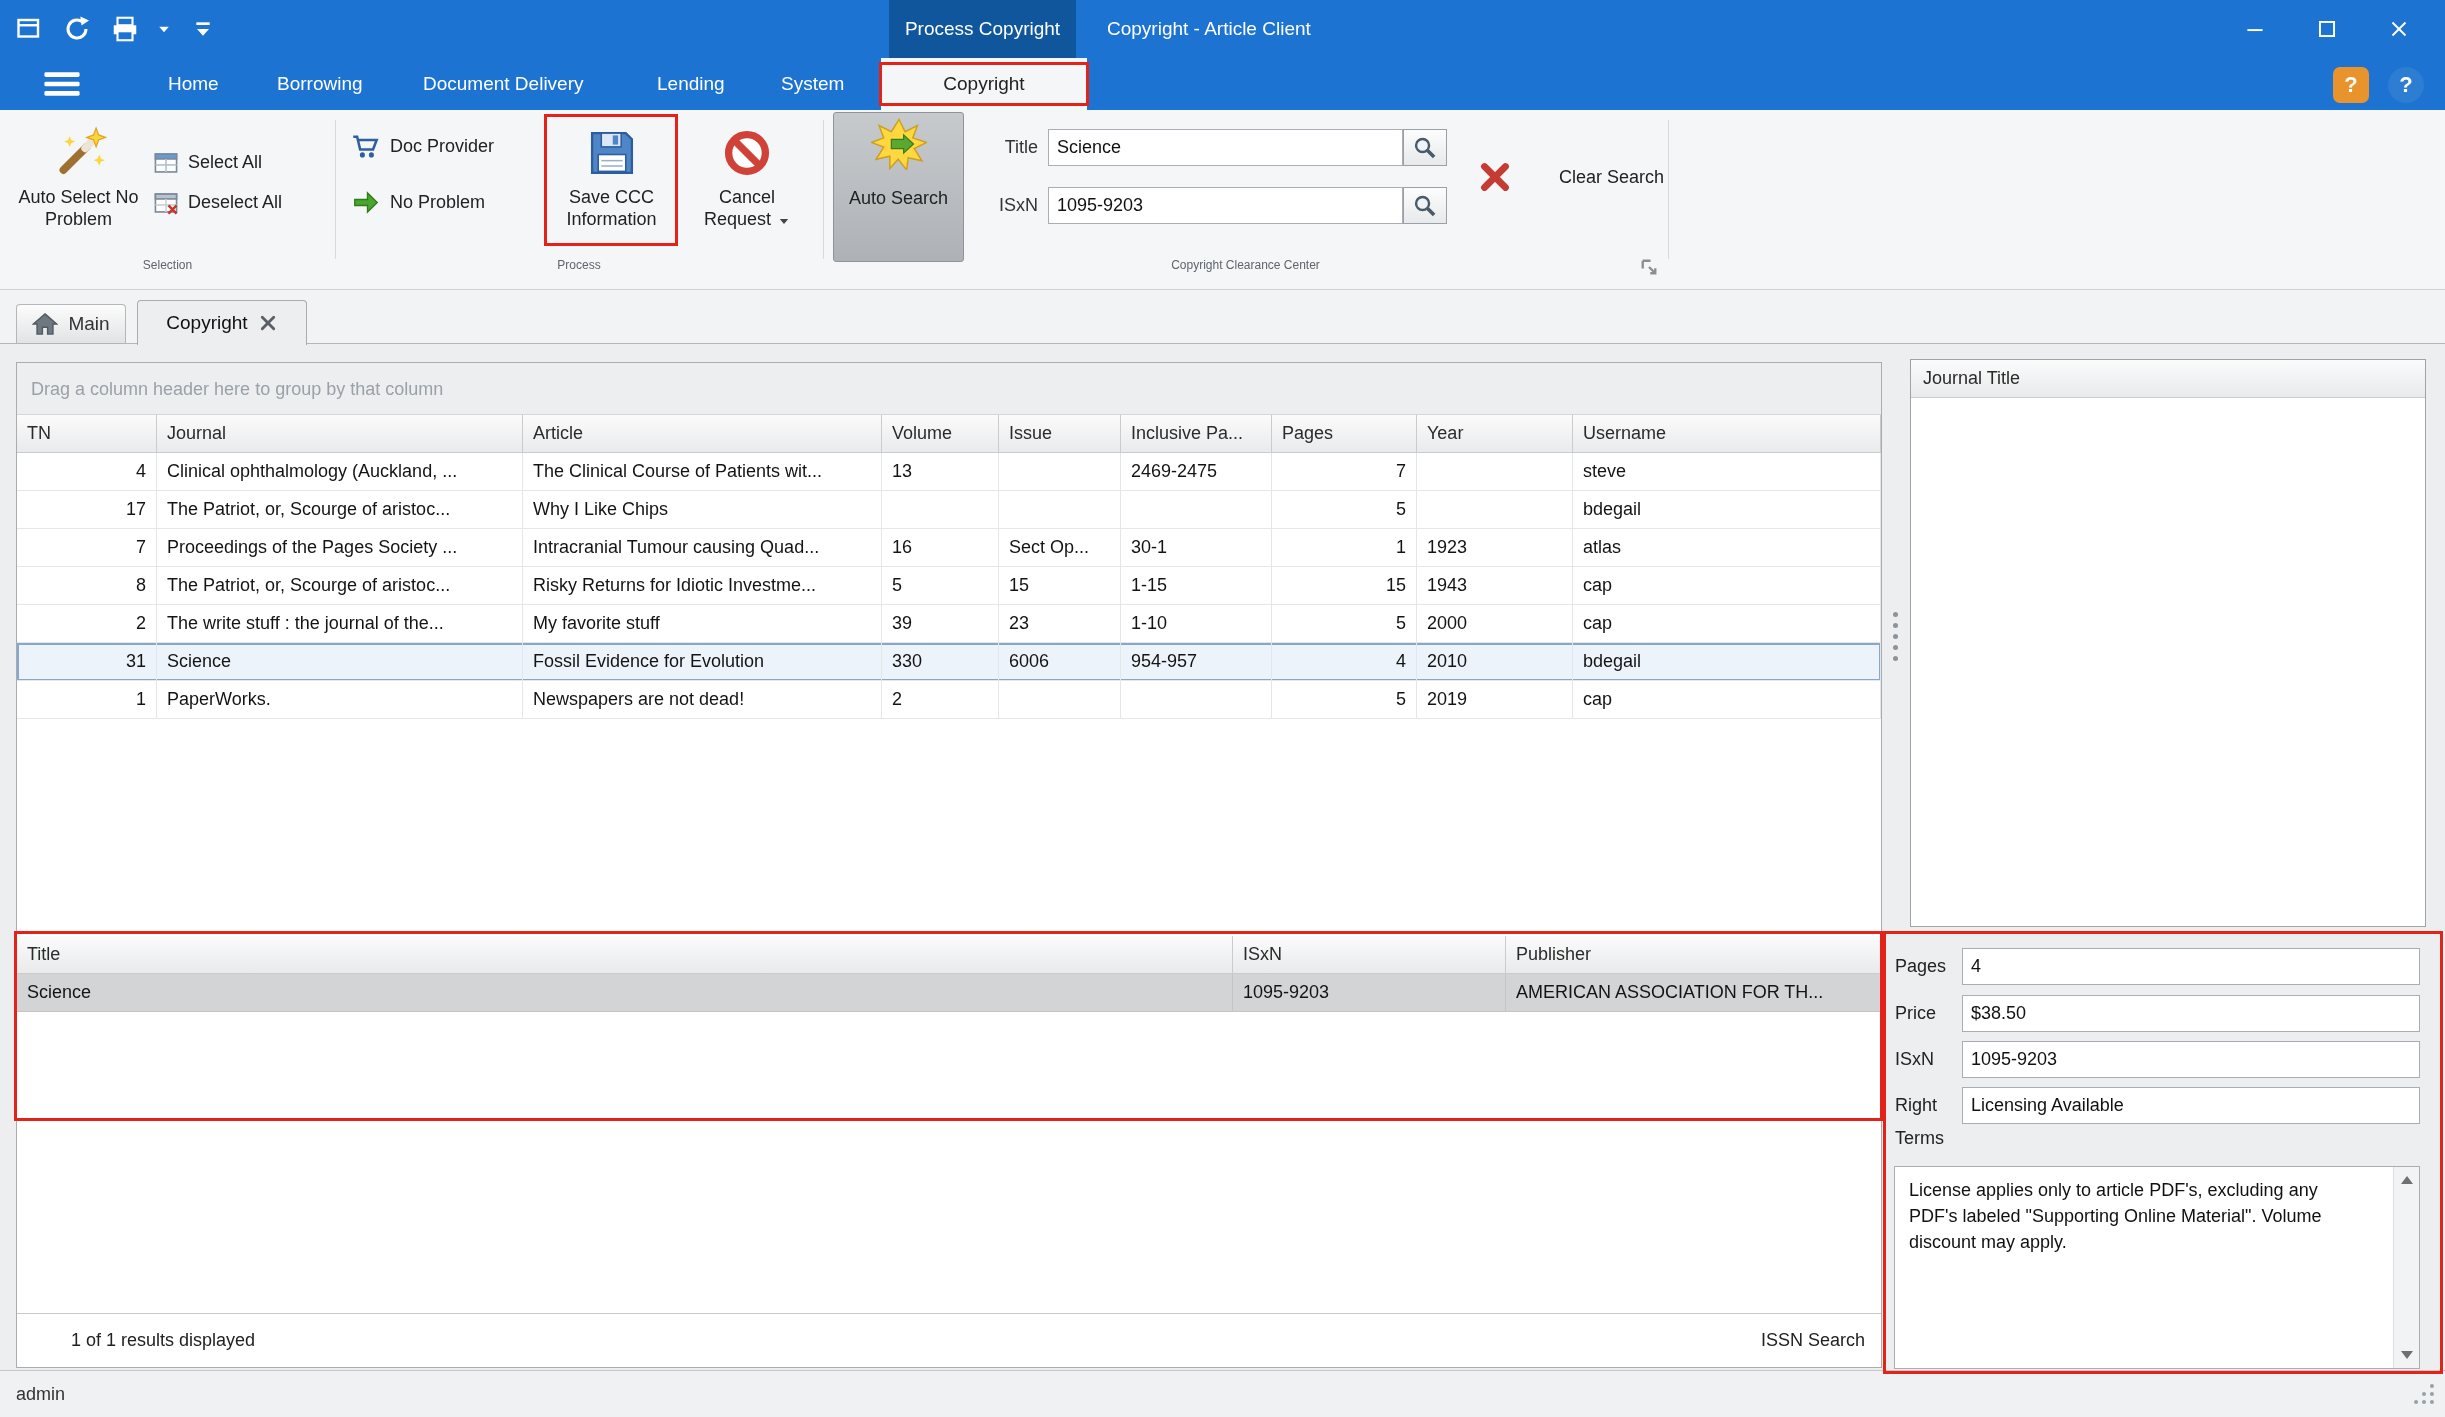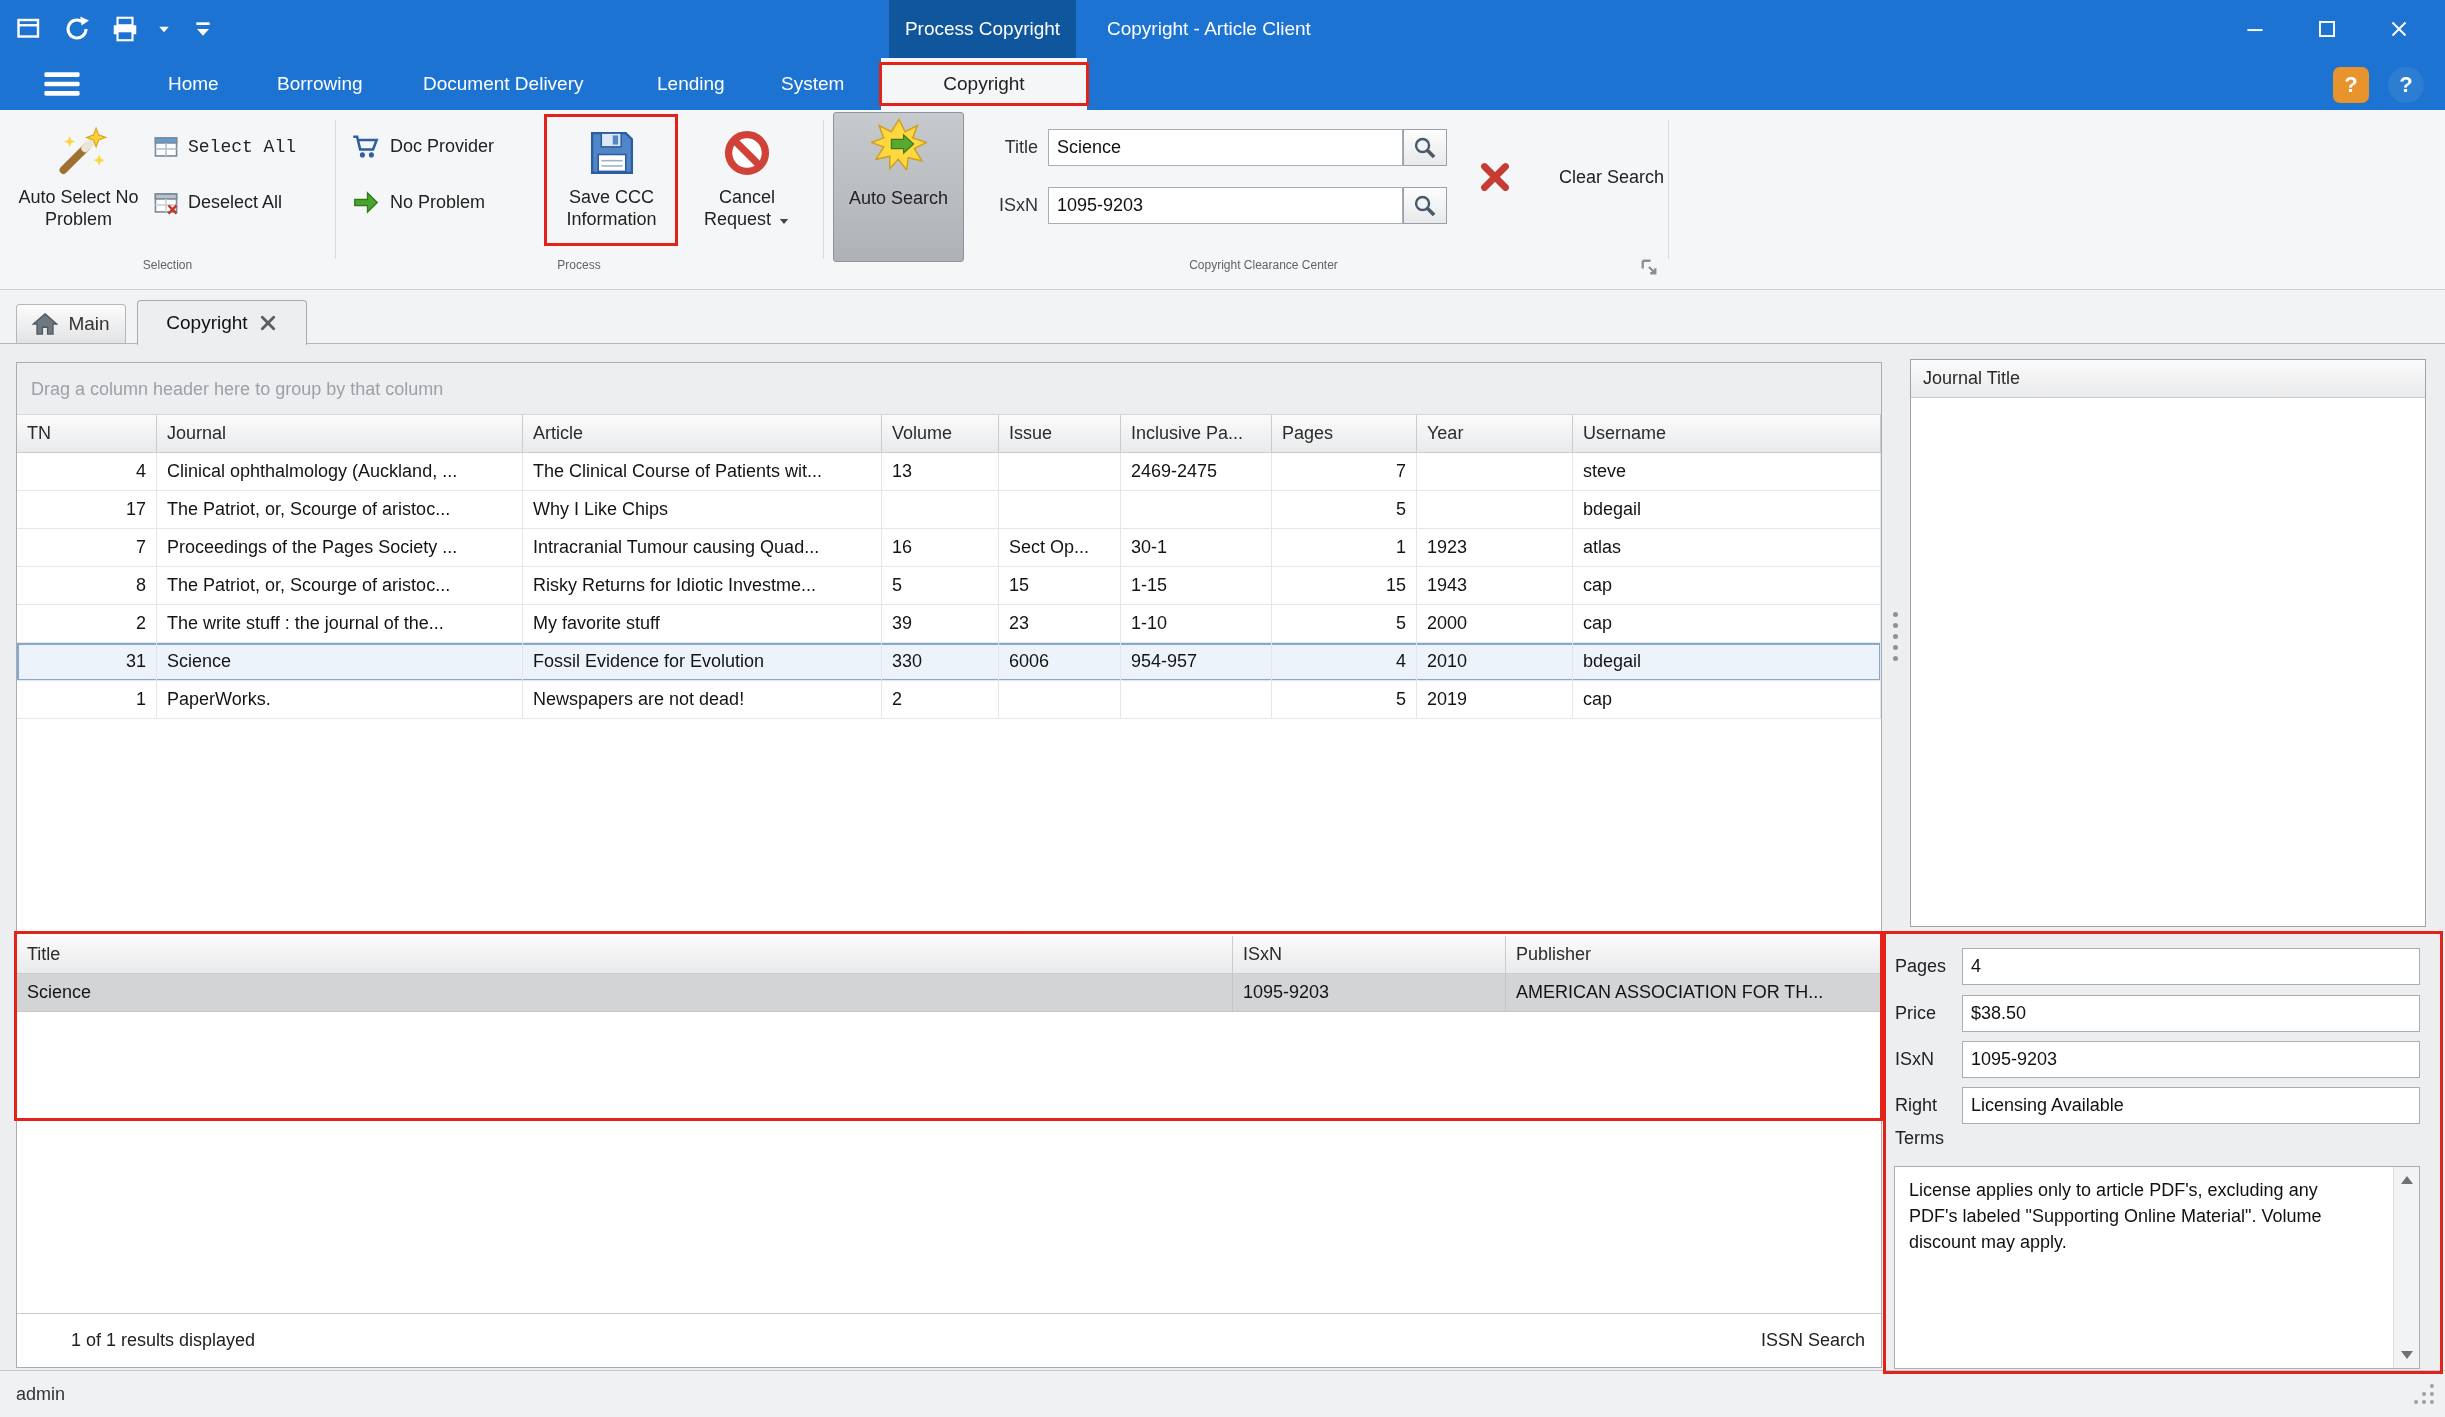--- a/index.html
+++ b/index.html
@@ -213,21 +213,21 @@
         <svg width="56" height="56" viewBox="0 0 36 36">
           <line x1="8" y1="29" x2="23" y2="14" stroke="#a07030" stroke-width="5" stroke-linecap="round"></line>
           <line x1="22" y1="15" x2="27" y2="10" stroke="#ece4d4" stroke-width="5" stroke-linecap="round"></line>
           <polygon points="29,2 30.6,6.4 35,8 30.6,9.6 29,14 27.4,9.6 23,8 27.4,6.4" fill="#ffd43a" stroke="#e0a520" stroke-width="0.8"></polygon>
           <polygon points="12,7 13,9.6 15.6,10.6 13,11.6 12,14.2 11,11.6 8.4,10.6 11,9.6" fill="#ffd43a"></polygon>
           <polygon points="31,19 32,21.6 34.6,22.6 32,23.6 31,26.2 30,23.6 27.4,22.6 30,21.6" fill="#ffd43a"></polygon>
         </svg>
       </div>
       <div>Auto Select No Problem</div>
     </div>
-    <div class="btn-small" style="left:153px; top:18px; width:168px; height:37px;font-family:Liberation Mono, monospace;">
+    <div class="btn-small" style="left:153px; top:34px; width:168px; height:37px;">
       <svg width="26" height="26" viewBox="0 0 16 16">
           <rect x="1.5" y="2.5" width="13" height="11" fill="#fff" stroke="#7a8a9a"></rect>
           <rect x="1.5" y="2.5" width="13" height="3" fill="#6a9bd0" stroke="#7a8a9a"></rect>
           <line x1="1.5" y1="9.2" x2="14.5" y2="9.2" stroke="#b0c0d0"></line>
           <line x1="8" y1="5.5" x2="8" y2="13.5" stroke="#b0c0d0"></line>
         </svg>
       <span>Select All</span>
     </div>
     <div class="btn-small" style="left:153px; top:74px; width:178px; height:37px;">
       <svg width="26" height="26" viewBox="0 0 16 16">
@@ -313,21 +313,21 @@
     </div>
     <div class="btn-small" style="left:1478px; top:50px; width:190px; height:34px;gap:47px;">
       <svg width="34" height="30" viewBox="0 0 22 20">
           <g stroke="#c43c34" stroke-width="4.5" stroke-linecap="round">
             <line x1="4" y1="3" x2="18" y2="17"></line>
             <line x1="18" y1="3" x2="4" y2="17"></line>
           </g>
         </svg>
       <span>Clear Search</span>
     </div>
-    <div class="rgroup-label" style="left:841px; width:845px;">Copyright Clearance Center</div>
+    <div class="rgroup-label" style="left:823px; width:845px;">Copyright Clearance Center</div>
     <div style="position:absolute; left:1638px; top:146px;">
       <svg width="22" height="22" viewBox="0 0 14 14">
           <path d="M3 3 h5 M3 3 v5" stroke="#8a8f96" stroke-width="1.5" fill="none"></path>
           <path d="M7 7 l4 4 M11 7.8 V11 H7.8" stroke="#8a8f96" stroke-width="1.5" fill="none"></path>
         </svg>
     </div>
     <div class="rdiv" style="left:1668px"></div>
   </div>
 
   <div class="tabstrip">

